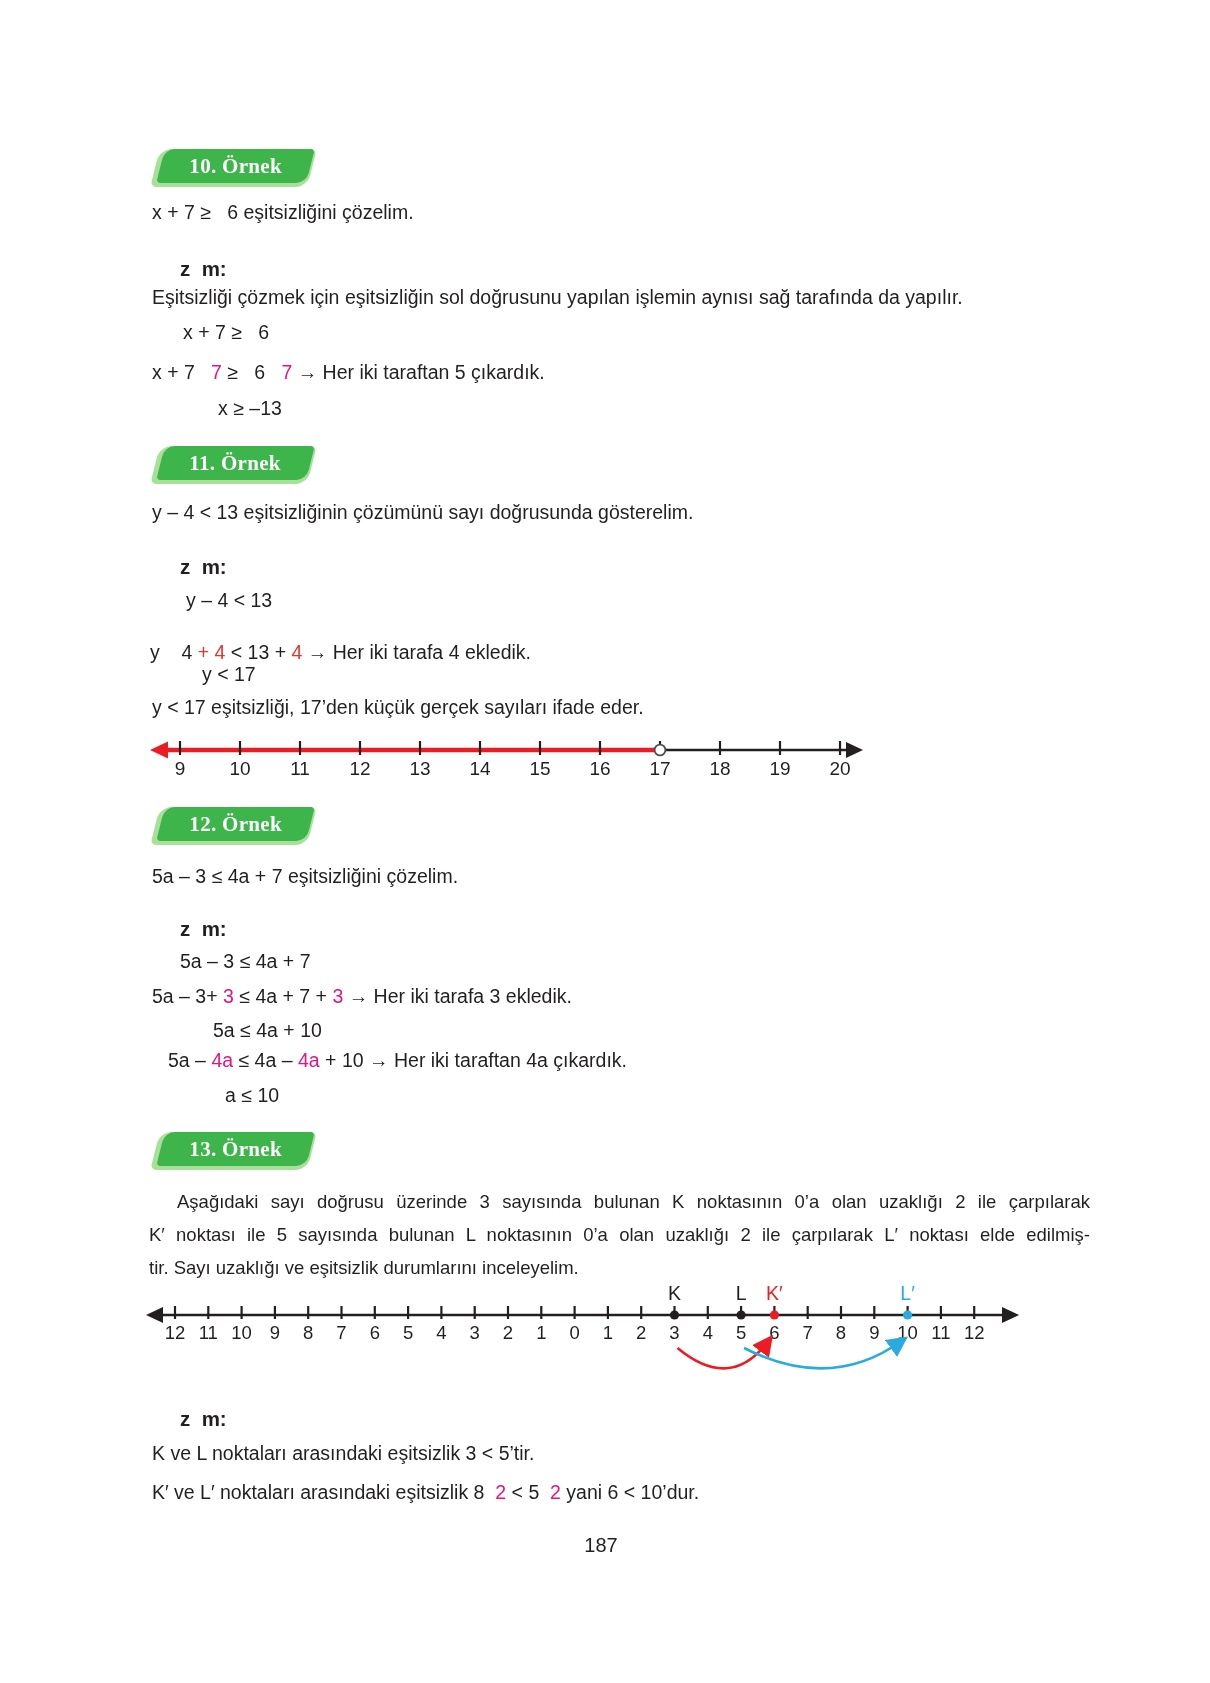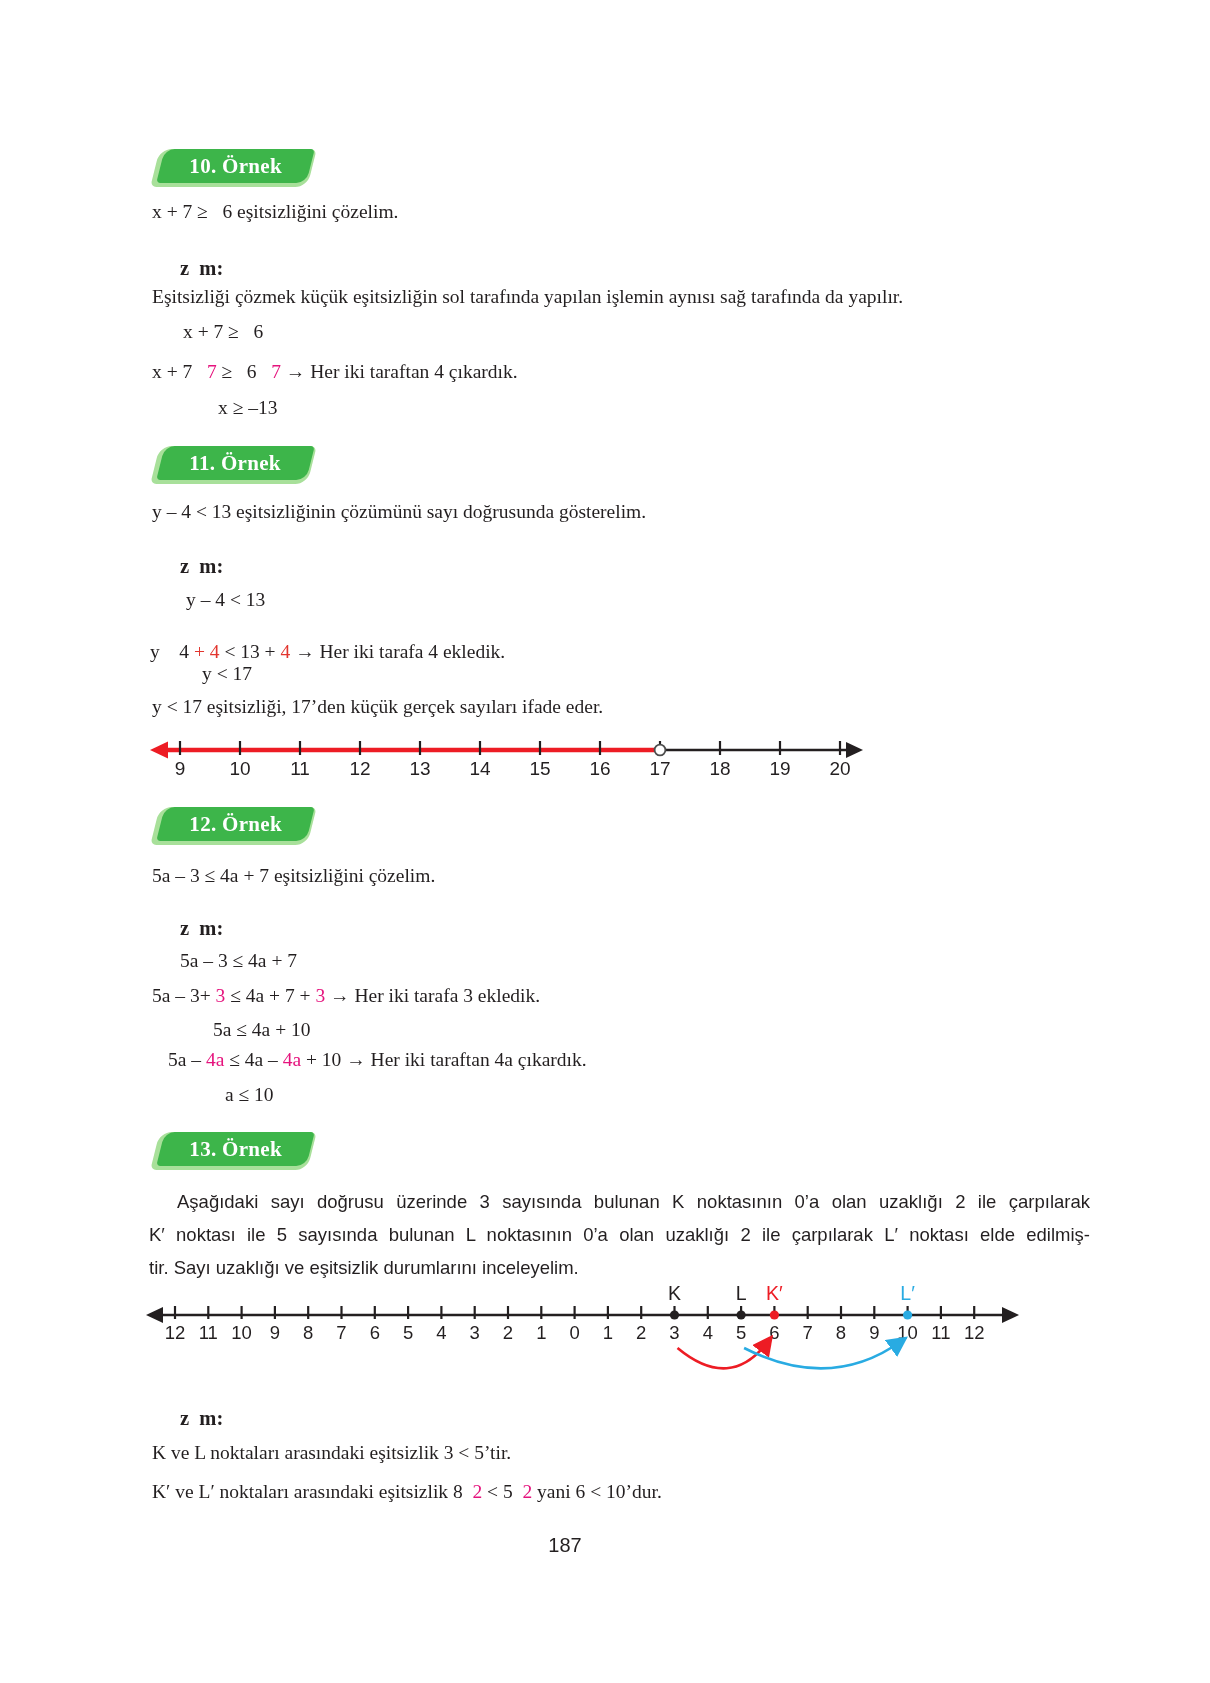--- a/index.html
+++ b/index.html
@@ -1,56 +1,56 @@
 <!DOCTYPE html>
 <html lang="tr" style="--green: #3db54a; --green_light: #a8e09a; --pink: #e5137d; --red: #e2352e; --cyan: #29abe2; --line_red: #ed1c24; --text: #231f20;"><head>
 <meta charset="utf-8">
 <title>Sayfa 187</title>
 <style>
   html,body{margin:0;padding:0;background:#ffffff;}
   .page{position:relative;width:1210px;height:1683px;background:#ffffff;overflow:hidden;
         font-family:"Liberation Sans","DejaVu Sans",sans-serif;color:var(--text,#231f20);}
   .abs{position:absolute;}
-  .math{font-size:19.5px;line-height:1.25;white-space:pre-wrap;color:var(--text,#231f20);font-family:Liberation Serif, serif;}
+  .math{font-size:19.5px;line-height:1.25;white-space:pre-wrap;color:var(--text,#231f20);}
   .sol{font-weight:700;font-size:20.5px;}
   .seg-pink{color:var(--pink,#e5137d);}
   .seg-red{color:var(--red,#e2352e);}
 
   
   .badge-outer{width:157px;height:38px;background:var(--green_light,#a8e09a);
                transform:skewX(-14deg);border-radius:12px 6px 12px 6px;}
   .badge-inner{position:absolute;left:5px;top:0;right:2px;bottom:4px;background:var(--green,#3db54a);
                border-radius:10px 4px 10px 4px;display:flex;align-items:center;justify-content:center;}
   .badge-text{transform:skewX(14deg);color:#ffffff;font-family:"Liberation Serif","DejaVu Serif",serif;
               font-weight:700;font-size:21px;letter-spacing:.3px;}
 
   
   .para{width:941px;font-size:18.5px;line-height:33px;margin-left:27px;}
   .para .pline{white-space:nowrap;}
   .para .just{text-align:justify;text-align-last:justify;}
   .para .indent{text-indent:28px;}
 
   svg text{font-family:"Liberation Sans","DejaVu Sans",sans-serif;}
-  .pagenum{font-size:20px;transform:translateX(-50%);}
+  .pagenum{font-size:20px;transform:translateX(-50%);margin-left:36px;}
 </style>
 </head>
 <body>
 
 <div class="page">
 
   <div class="abs badge-outer" style="left:155px;top:149px">
     <div class="badge-inner">
       <span class="badge-text">10. Örnek</span>
     </div>
   </div>
   <div class="abs math" style="left:152px;top:200px">x + 7 ≥   6 eşitsizliğini çözelim.</div>
   <div class="abs math sol" style="left:180px;top:256px">z  m:</div>
-  <div class="abs math" style="left:152px;top:285px">Eşitsizliği çözmek küçük eşitsizliğin sol tarafında yapılan işlemin aynısı sağ tarafında da yapılır.</div>
+  <div class="abs math" style="left:152px;top:285px">Eşitsizliği çözmek için eşitsizliğin sol doğrusunu yapılan işlemin aynısı sağ tarafında da yapılır.</div>
   <div class="abs math" style="left:183px;top:320px">x + 7 ≥   6</div>
-  <div class="abs math" style="left:152px;top:360px"><span>x + 7   </span><span class="seg-pink">7</span><span> ≥   6   </span><span class="seg-pink">7</span><span> → Her iki taraftan 4 çıkardık.</span></div>
+  <div class="abs math" style="left:152px;top:360px"><span>x + 7   </span><span class="seg-pink">7</span><span> ≥   6   </span><span class="seg-pink">7</span><span> → Her iki taraftan 5 çıkardık.</span></div>
   <div class="abs math" style="left:218px;top:396px">x ≥ –13</div>
 
   <div class="abs badge-outer" style="left:155px;top:446px">
     <div class="badge-inner">
       <span class="badge-text">11. Örnek</span>
     </div>
   </div>
   <div class="abs math" style="left:152px;top:500px">y – 4 &lt; 13 eşitsizliğinin çözümünü sayı doğrusunda gösterelim.</div>
   <div class="abs math sol" style="left:180px;top:554px">z  m:</div>
   <div class="abs math" style="left:186px;top:588px">y – 4 &lt; 13</div>

